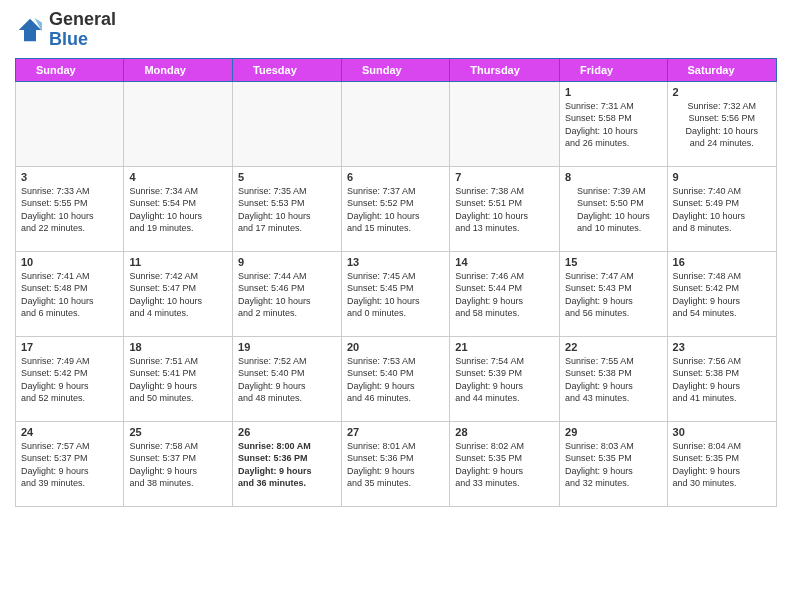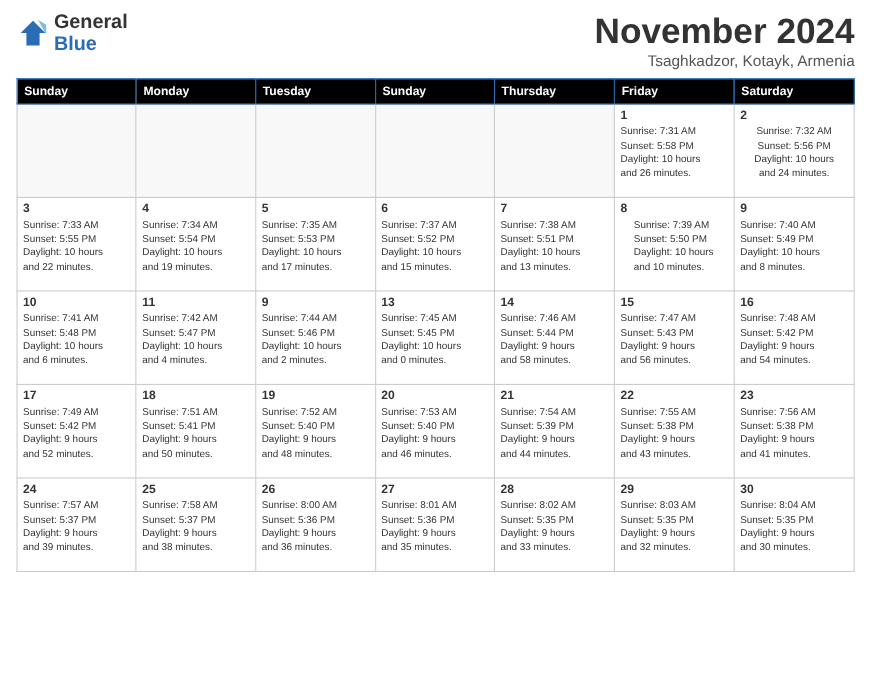--- a/index.html
+++ b/index.html
@@ -48,24 +48,24 @@
     .subtitle {
       font-size: 14px;
       color: #555;
     }
     .calendar {
       width: 100%;
       border-collapse: collapse;
       font-size: 10px;
     }
     .calendar th {
-      background: #000000;
+      background: #d946ef;
       color: #fff;
       text-align: left;
-      padding: 5px 6px;
+      padding: 5px 20px;
       font-size: 11px;
       font-weight: bold;
       border: 1px solid #2a6db5;
     }
     .calendar td {
       border: 1px solid #ccc;
       vertical-align: top;
       padding: 4px 5px;
       width: 113px;
       height: 88px;
@@ -99,24 +99,20 @@
         <polygon points="20,5 35,20 28,20 28,35 12,35 12,20 5,20" fill="#2a6db5"></polygon>
         <polygon points="26,4 36,10 36,22" fill="#4a9fd5" opacity="0.7"></polygon>
       </svg>
       <div>
         <div class="logo-text">
           <span class="logo-general">General</span><br>
           <span class="logo-blue">Blue</span>
         </div>
       </div>
     </div>
-    <div class="title-area">
-      <div class="month-title">November 2024</div>
-      <div class="subtitle">Tsaghkadzor, Kotayk, Armenia</div>
-    </div>
   </div>
 
   <table class="calendar">
     <thead>
       <tr>
       <th>Sunday</th>
           <th>Monday</th>
           <th>Tuesday</th>
           <th>Sunday</th>
           <th>Thursday</th>
@@ -309,21 +305,21 @@
           </td>
           <td>
             <div class="day-num">25</div>
             <div class="day-info" style="white-space: pre-line;">Sunrise: 7:58 AM
 Sunset: 5:37 PM
 Daylight: 9 hours
 and 38 minutes.</div>
           </td>
           <td>
             <div class="day-num">26</div>
-            <div class="day-info" style="white-space: pre-line;">Sunrise: 8:00 AM
+            <div class="day-info" style="white-space: pre-line; font-weight: bold;">Sunrise: 8:00 AM
 Sunset: 5:36 PM
 Daylight: 9 hours
 and 36 minutes.</div>
           </td>
           <td>
             <div class="day-num">27</div>
             <div class="day-info" style="white-space: pre-line;">Sunrise: 8:01 AM
 Sunset: 5:36 PM
 Daylight: 9 hours
 and 35 minutes.</div>

